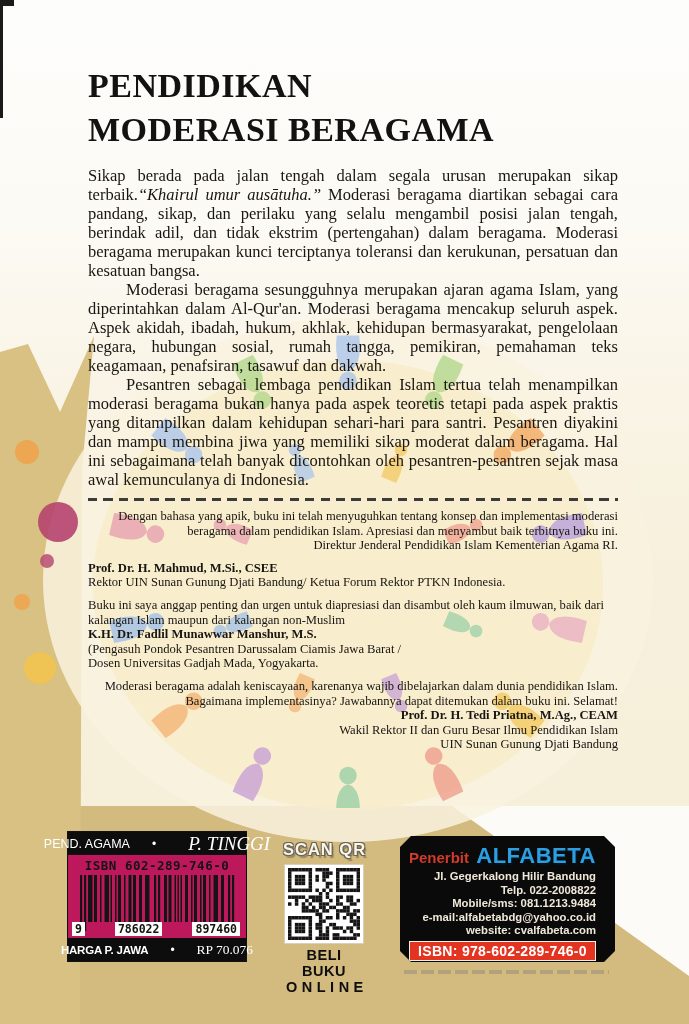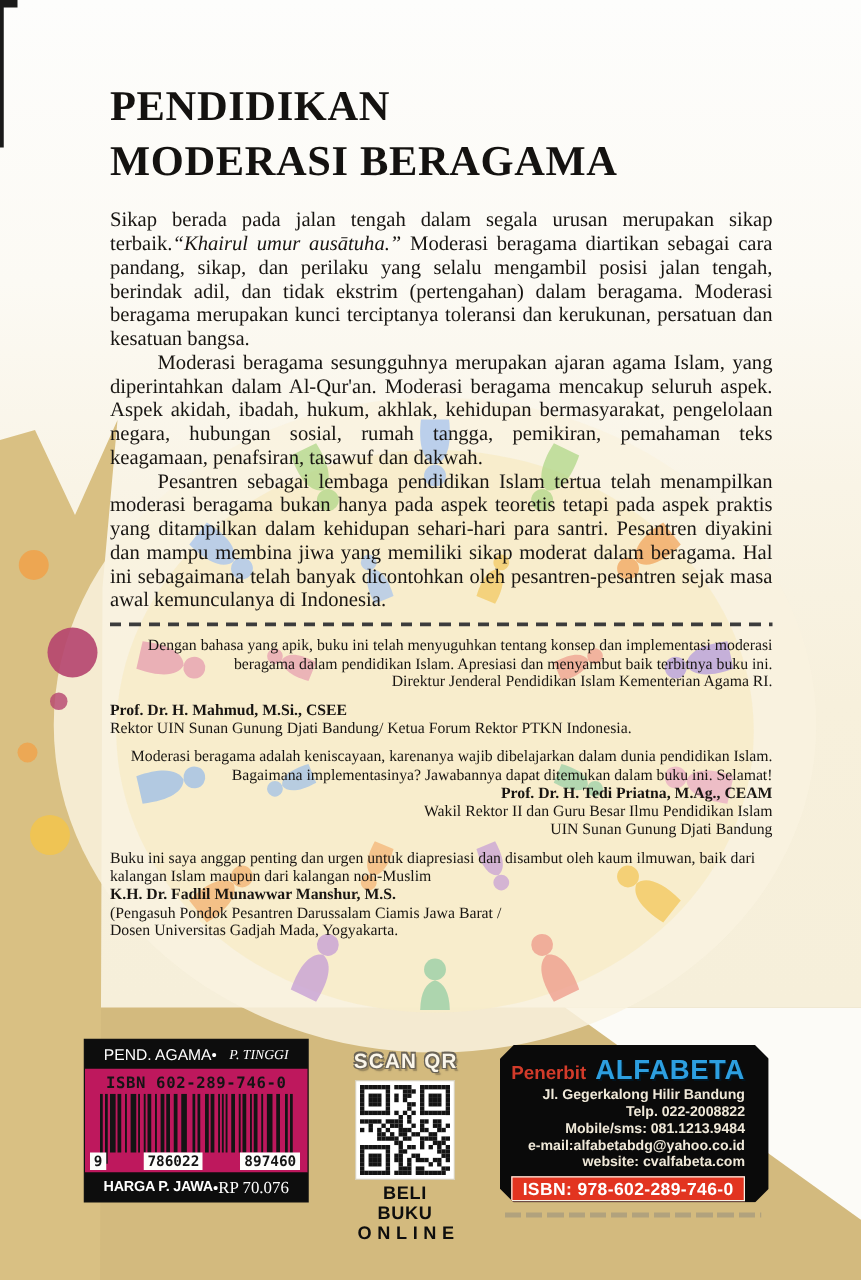--- a/index.html
+++ b/index.html
@@ -19,22 +19,22 @@
   .tst{margin-bottom:8px;font-size:12.6px;line-height:14.6px;}
   .tst p{font-size:inherit;line-height:inherit;text-align:inherit;}
   .tst.right{text-align:right;}
   .tst.left{text-align:left;}
   .nm{font-weight:bold;}
 
   
   .barcode-panel{position:absolute;left:68px;top:832px;width:178px;z-index:3;background:#111;
     box-shadow:0 0 0 1px #111;}
   .bp-top,.bp-bottom{height:23px;background:#0d0d0d;color:#fff;display:flex;align-items:center;
-    justify-content:center;gap:0;font-family:"Liberation Sans",sans-serif;font-size:12.5px;white-space:nowrap;}
-  .bp-top .it2{font-family:"Liberation Serif",serif;font-style:italic;font-size:11px;margin-left:10px;}
+    justify-content:center;gap:22px;font-family:"Liberation Sans",sans-serif;font-size:12.5px;white-space:nowrap;}
+  .bp-top .it2{font-family:"Liberation Serif",serif;font-style:italic;font-size:19px;margin-left:10px;}
   .dot{font-size:12px;}
   .bp-bottom .b{font-weight:bold;font-size:11.5px;letter-spacing:-.2px;}
   .bp-bottom .serif{font-family:"Liberation Serif",serif;font-size:13.5px;}
   .bp-white{background:#be185d;padding:3px 4px 2px 4px;}
   .isbn-line{font-family:"DejaVu Sans Mono",monospace;font-weight:bold;font-size:12.5px;
     text-align:center;letter-spacing:.5px;color:#141414;}
   #barcode-svg{display:block;margin:2px auto 0 auto;}
   .digits{display:flex;justify-content:space-between;padding:0 2px 0 0;margin-top:-10px;
     font-family:"DejaVu Sans Mono",monospace;font-size:11.5px;font-weight:bold;color:#141414;background:transparent;}
   .digits span{background:#fdfdfb;padding:0 3px;}
@@ -142,32 +142,32 @@
     <div class="tst right">
       <p>Dengan bahasa yang apik, buku ini telah menyuguhkan tentang konsep dan implementasi moderasi beragama dalam pendidikan Islam. Apresiasi dan menyambut baik terbitnya buku ini.</p>
       <p>Direktur Jenderal Pendidikan Islam Kementerian Agama RI.</p>
     </div>
 
     <div class="tst left">
       <p class="nm">Prof. Dr. H. Mahmud, M.Si., CSEE</p>
       <p>Rektor UIN Sunan Gunung Djati Bandung/ Ketua Forum Rektor PTKN Indonesia.</p>
     </div>
 
+    <div class="tst left">
+      <p>Buku ini saya anggap penting dan urgen untuk diapresiasi dan disambut oleh kaum ilmuwan, baik dari kalangan Islam maupun dari kalangan non-Muslim</p>
+      <p class="nm">K.H. Dr. Fadlil Munawwar Manshur, M.S.</p>
+      <p>(Pengasuh Pondok Pesantren Darussalam Ciamis Jawa Barat /</p>
+      <p>Dosen Universitas Gadjah Mada, Yogyakarta.</p>
+    </div>
+
     <div class="tst right">
       <p>Moderasi beragama adalah keniscayaan, karenanya wajib dibelajarkan dalam dunia pendidikan Islam. Bagaimana implementasinya? Jawabannya dapat ditemukan dalam buku ini. Selamat!</p>
       <p class="nm">Prof. Dr. H. Tedi Priatna, M.Ag., CEAM</p>
       <p>Wakil Rektor II dan Guru Besar Ilmu Pendidikan Islam</p>
       <p>UIN Sunan Gunung Djati Bandung</p>
-    </div>
-
-    <div class="tst left">
-      <p>Buku ini saya anggap penting dan urgen untuk diapresiasi dan disambut oleh kaum ilmuwan, baik dari kalangan Islam maupun dari kalangan non-Muslim</p>
-      <p class="nm">K.H. Dr. Fadlil Munawwar Manshur, M.S.</p>
-      <p>(Pengasuh Pondok Pesantren Darussalam Ciamis Jawa Barat /</p>
-      <p>Dosen Universitas Gadjah Mada, Yogyakarta.</p>
     </div>
   </div>
 
   <div class="barcode-panel">
     <div class="bp-top">
       <span>PEND. AGAMA</span>
         <span class="dot">•</span>
         <span class="it2">P. TINGGI</span>
     </div>
     <div class="bp-white">

